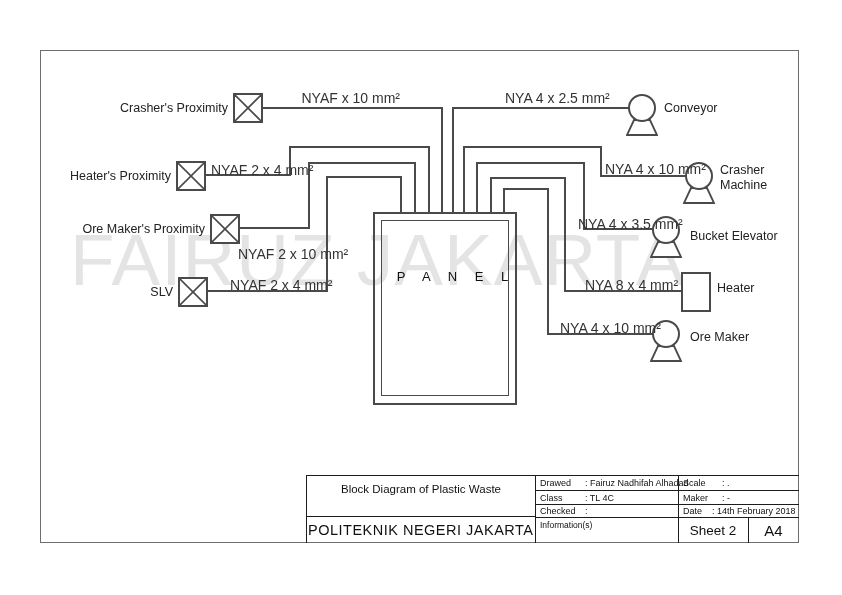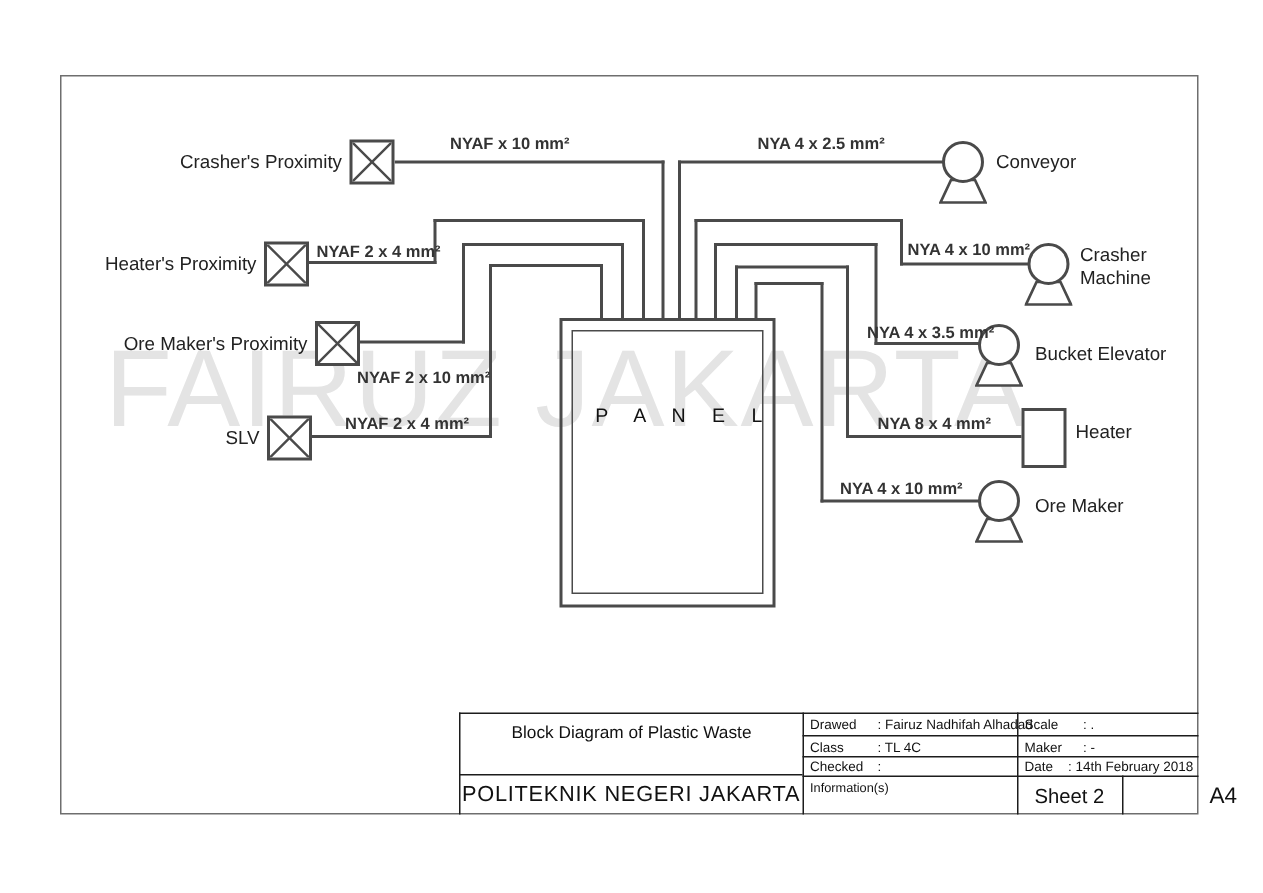--- a/index.html
+++ b/index.html
@@ -14,31 +14,31 @@
   }
   .seg{position:absolute;background:#4a4a4a;z-index:2;}
   .h{height:2px;} .v{width:2px;}
   .xbox{position:absolute;width:30px;height:30px;background:#fff;border:2px solid #4a4a4a;box-sizing:border-box;z-index:3;}
   .xbox svg{display:block;width:100%;height:100%;}
   .motor{position:absolute;width:28px;height:28px;background:#fff;border:2px solid #4a4a4a;border-radius:50%;box-sizing:border-box;z-index:4;}
   .stand{position:absolute;z-index:3;}
   .heaterbox{position:absolute;width:30px;height:40px;background:#fff;border:2px solid #4a4a4a;box-sizing:border-box;z-index:3;}
   .devlabel{position:absolute;font-size:12.5px;line-height:15px;color:#222;z-index:5;}
   .ralign{text-align:right;}
-  .cable{position:absolute;font-size:11px;font-weight:bold;color:#333;text-align:left;white-space:nowrap;z-index:5;}
+  .cable{position:absolute;font-size:14px;font-weight:normal;color:#333;text-align:right;white-space:nowrap;z-index:5;}
   .panel-outer{position:absolute;left:373px;top:212px;width:144px;height:193px;border:2px solid #4a4a4a;box-sizing:border-box;z-index:2;}
   .panel-inner{position:absolute;left:381px;top:220px;width:128px;height:176px;border:1.5px solid #4a4a4a;box-sizing:border-box;z-index:2;}
   .panel-label{position:absolute;left:384px;top:269px;width:144px;text-align:center;font-size:13px;letter-spacing:7px;color:#111;z-index:3;}
   .tline{position:absolute;background:#1c1c1c;z-index:6;}
   .tb-text{position:absolute;z-index:7;color:#111;}
   .tb-small{font-size:9px;line-height:11px;}
   .tb-title{font-size:11.5px;line-height:16px;text-align:center;}
   .tb-inst{font-size:14.5px;letter-spacing:.5px;text-align:left;}
   .tb-sheet{font-size:13.5px;text-align:center;}
-  .tb-a4{font-size:15px;font-weight:500;text-align:center;padding-left:42px;}
+  .tb-a4{font-size:15px;font-weight:500;text-align:center;}
 </style>
 </head>
 <body>
 
 <div class="sheet">
 
   <div class="watermark">FAIRUZ JAKARTA</div>
   <div class="frame"></div>
 
   <div class="seg h" style="left:263px;top:107px;width:180px;"></div>

